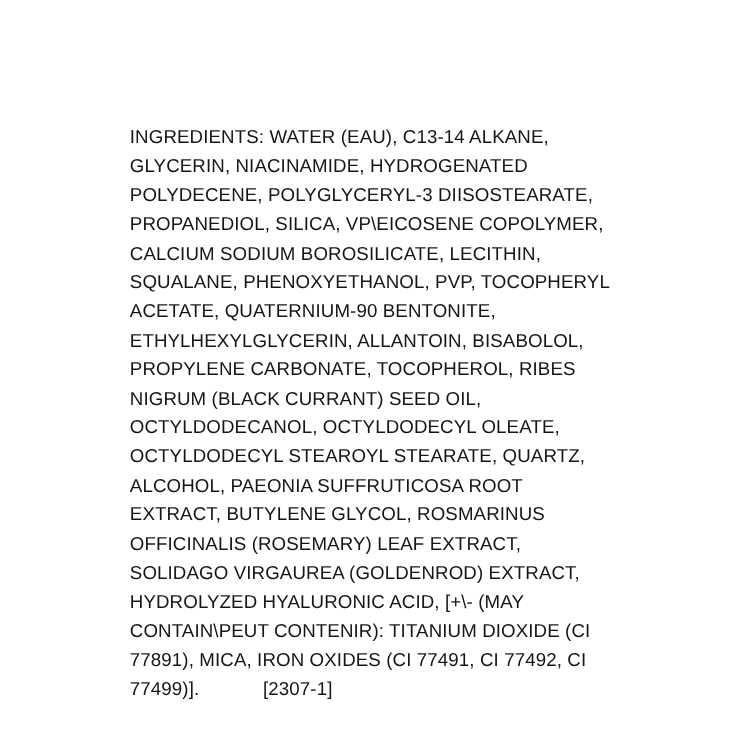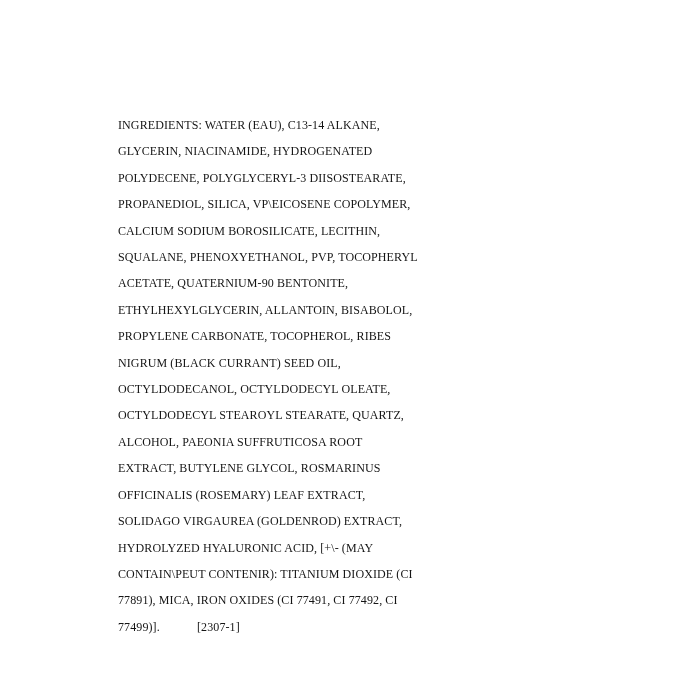--- a/index.html
+++ b/index.html
@@ -20,22 +20,22 @@
     height: 679px;
     box-sizing: border-box;
   }
   .ingredients-block {
     position: absolute;
     left: 118px;
     top: 112px;
     width: 460px;
   }
   .ingredients-text {
-    font-family: Liberation Serif, serif;
-    font-size: 12px;
+    font-family: Liberation Sans, sans-serif;
+    font-size: 17px;
     line-height: 26.4px;
     letter-spacing: 0.1px;
     color: #151515;
     white-space: pre-wrap;
     word-break: normal;
   }
 </style>
 </head>
 <body>
 

